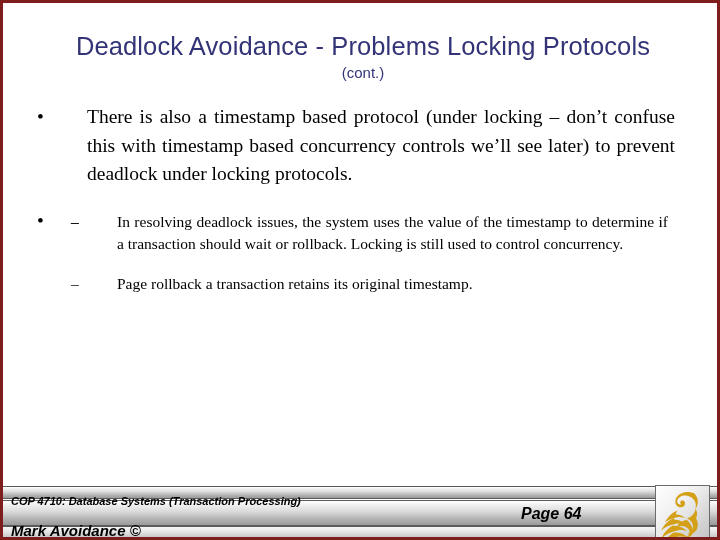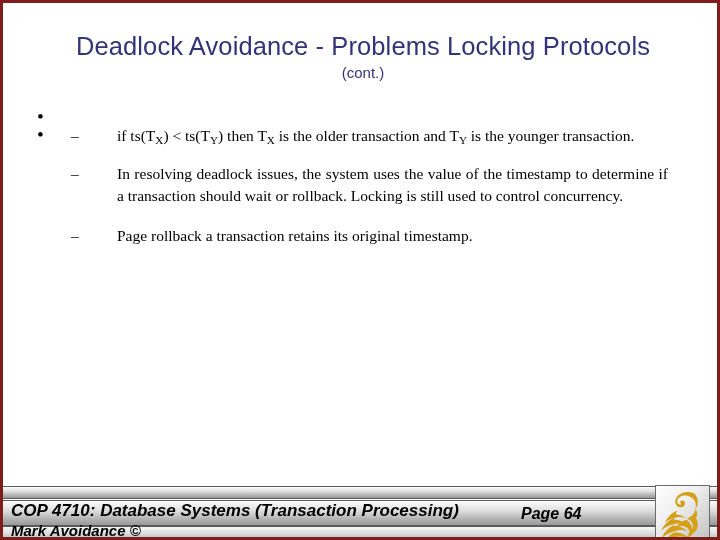--- a/index.html
+++ b/index.html
@@ -136,22 +136,22 @@
   .foot-text {
     position: absolute;
     font-family: "Liberation Sans", "DejaVu Sans", sans-serif;
     font-weight: bold;
     font-style: italic;
     color: #000000;
     white-space: nowrap;
   }
   #foot-course {
     left: 8px;
-    bottom: 16px;
-    font-size: 17px;
+    bottom: 30px;
+    font-size: 11px;
   }
   #foot-page {
     left: 518px;
     bottom: 14px;
     font-size: 16px;
   }
   #foot-author {
     left: 8px;
     bottom: -2px;
     font-size: 15px;
@@ -178,29 +178,29 @@
 
   <div id="title-block">
     <div id="slide-title">Deadlock Avoidance - Problems Locking Protocols</div>
     <div id="slide-subtitle">(cont.)</div>
   </div>
 
   <div id="body-area">
 
     <div class="lvl1">
       <span class="marker">•</span>
+      <span class="txt">There is also a timestamp based protocol (under locking – don’t confuse this with timestamp based concurrency controls we’ll see later) to prevent deadlock under locking protocols.</span>
     </div>
 
     <div class="lvl1" style="margin-bottom:22px;">
       <span class="marker">•</span>
     </div>
 
     <div class="lvl2">
       <span class="marker">–</span>
-      <span class="txt" id="sub-rich-0">if ts(T<sub>X</sub>) &lt; ts(T<sub>Y</sub>) then T<sub>X</sub> is the older transaction and T<sub>Y</sub> is the younger transaction.</span>
     </div>
 
     <div class="lvl2" style="margin-bottom:18px;">
       <span class="marker">–</span>
       <span class="txt">In resolving deadlock issues, the system uses the value of the timestamp to determine if a transaction should wait or rollback. Locking is still used to control concurrency.</span>
     </div>
 
     <div class="lvl2 nojust">
       <span class="marker">–</span>
       <span class="txt">Page rollback a transaction retains its original timestamp.</span>

